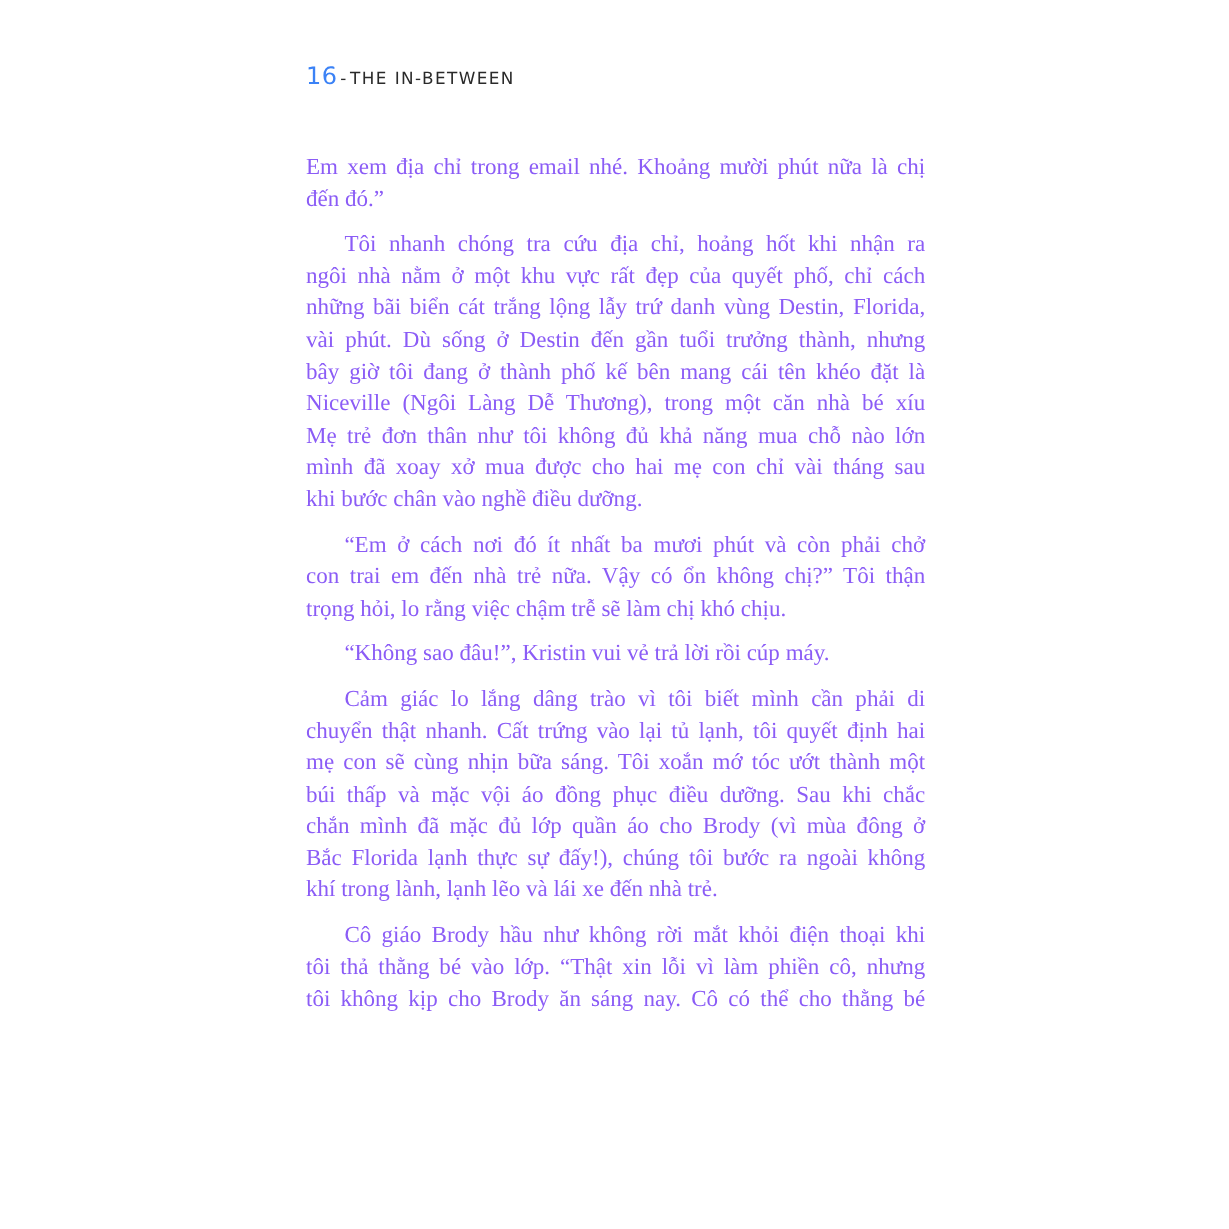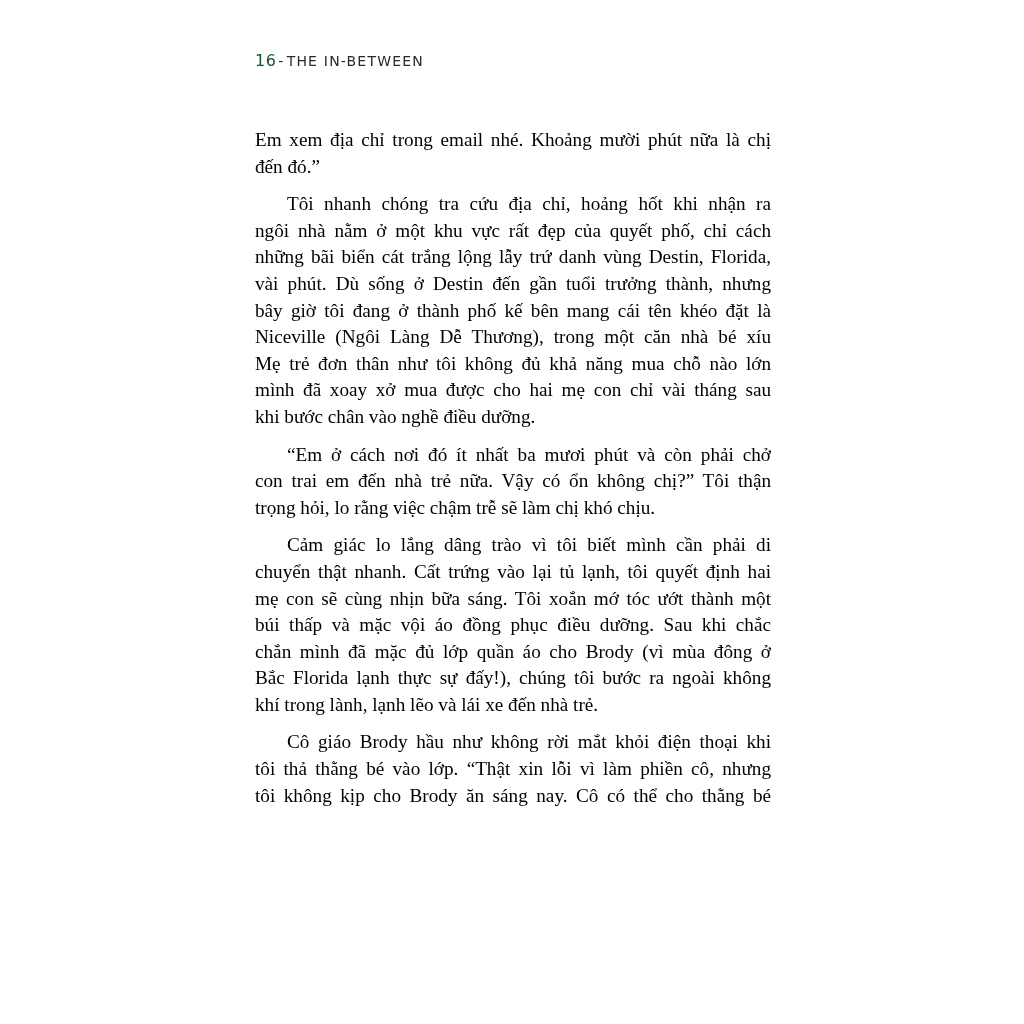--- a/index.html
+++ b/index.html
@@ -23,35 +23,35 @@
       position: absolute;
       left: 255px;
       top: 51px;
       font-family: "DejaVu Sans", sans-serif;
       font-size: 14px;
       letter-spacing: 1.2px;
       color: #2a2a2a;
       white-space: nowrap;
     }
     .running-head .page-num {
-      font-size: 16px;
+      font-size: 20px;
       letter-spacing: 0.5px;
-      color: #14532d;
+      color: #3b82f6;
     }
     .running-head .sep {
       margin: 0 2px;
     }
     .body-text {
       position: absolute;
       left: 255px;
       top: 127px;
       width: 516px;
       font-family: "Liberation Serif", "DejaVu Serif", serif;
       font-size: 19.2px;
-      color: #000000;
+      color: #8b5cf6;
     }
     .para {
       margin: 0 0 11px 0;
     }
     .line {
       display: block;
       height: 26.6px;
       line-height: 26.6px;
       white-space: nowrap;
       text-align: justify;
@@ -93,20 +93,23 @@
       <span class="line">mình đã xoay xở mua được cho hai mẹ con chỉ vài tháng sau</span>
       <span class="line last">khi bước chân vào nghề điều dưỡng.</span>
     </div>
 
     <div class="para">
       <span class="line indent">“Em ở cách nơi đó ít nhất ba mươi phút và còn phải chở</span>
       <span class="line">con trai em đến nhà trẻ nữa. Vậy có ổn không chị?” Tôi thận</span>
       <span class="line last">trọng hỏi, lo rằng việc chậm trễ sẽ làm chị khó chịu.</span>
     </div>
 
+    <div class="para">
+      <span class="line indent last">“Không sao đâu!”, Kristin vui vẻ trả lời rồi cúp máy.</span>
+    </div>
 
     <div class="para">
       <span class="line indent">Cảm giác lo lắng dâng trào vì tôi biết mình cần phải di</span>
       <span class="line">chuyển thật nhanh. Cất trứng vào lại tủ lạnh, tôi quyết định hai</span>
       <span class="line">mẹ con sẽ cùng nhịn bữa sáng. Tôi xoắn mớ tóc ướt thành một</span>
       <span class="line">búi thấp và mặc vội áo đồng phục điều dưỡng. Sau khi chắc</span>
       <span class="line">chắn mình đã mặc đủ lớp quần áo cho Brody (vì mùa đông ở</span>
       <span class="line"><span>Bắc Florida lạnh </span><span class="ital">thực sự</span><span> đấy!), chúng tôi bước ra ngoài không</span></span>
       <span class="line last">khí trong lành, lạnh lẽo và lái xe đến nhà trẻ.</span>
     </div>

